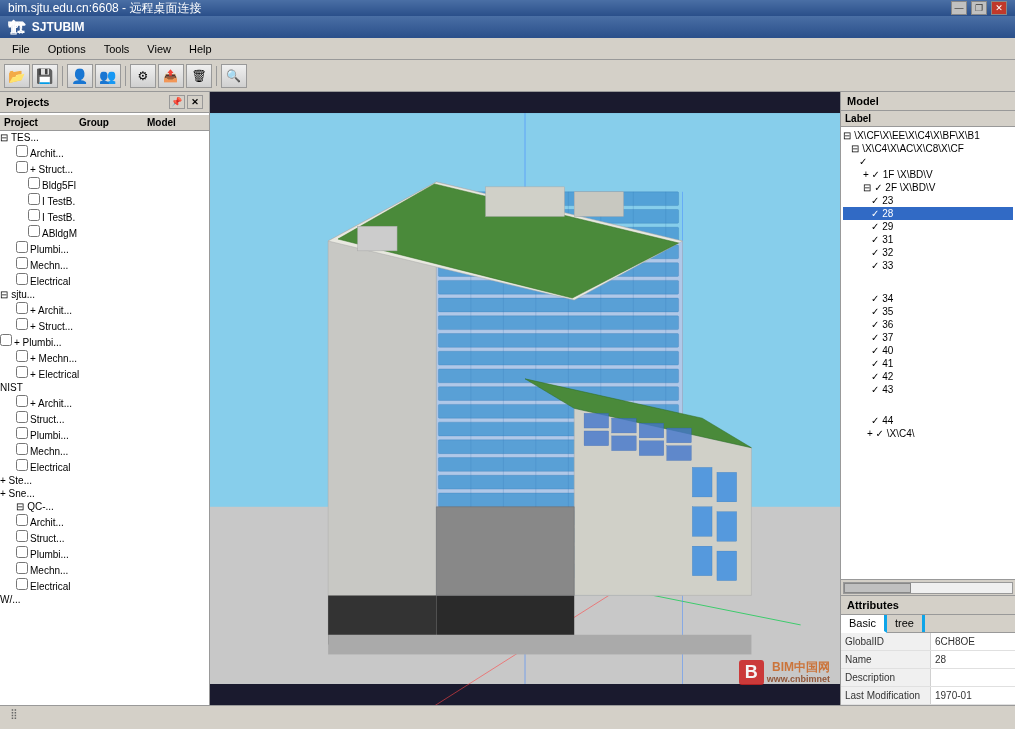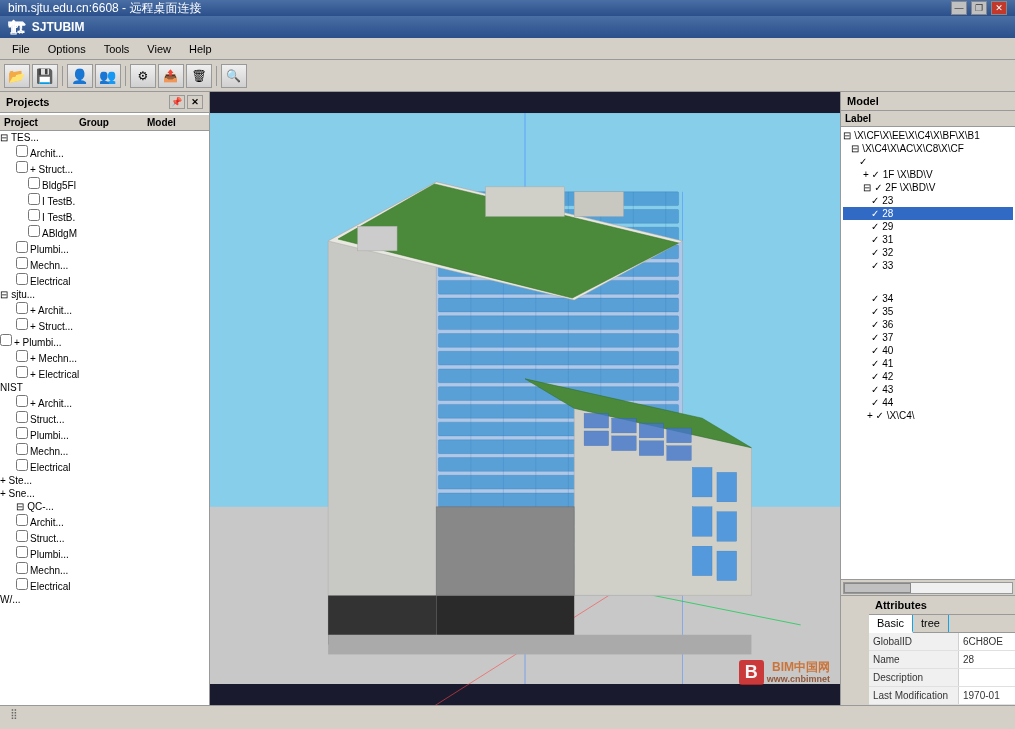--- a/index.html
+++ b/index.html
@@ -214,38 +214,37 @@
       border: 1px solid #999;
       margin: 0 2px;
       position: relative;
     }
 
     
     #attributes-section {
       background: #d4d0c8;
       display: flex;
       flex-direction: column;
-      margin-left: 28px;
     }
     #attributes-header {
       padding: 3px 6px;
       font-weight: bold;
       font-size: 11px;
       border-bottom: 1px solid #999;
     }
     #attributes-tabs {
       display: flex;
       border-bottom: 1px solid #999;
     }
     .attr-tab {
       padding: 2px 8px;
       font-size: 11px;
       cursor: pointer;
       background: #d4d0c8;
-      border-right: 1px solid #0ea5e9;
+      border-right: 3px solid #0ea5e9;
     }
     .attr-tab.active {
       background: white;
       border-bottom: 2px solid white;
       margin-bottom: -1px;
     }
     #attributes-table {
       background: white;
       font-size: 10px;
     }
@@ -616,21 +615,21 @@
             <div class="model-tree-item" style="padding-left: 28px;">
               <span style="font-size: 10px;">✓ 41</span>
             </div>
             <div class="model-tree-item" style="padding-left: 28px;">
               <span style="font-size: 10px;">✓ 42</span>
             </div>
             <div class="model-tree-item" style="padding-left: 28px;">
               <span style="font-size: 10px;">✓ 43</span>
             </div>
             <div class="model-tree-item" style="padding-left: 28px;">
-              <span style="font-size: 10px;">✓ 44</span>
+              <span style="font-size: 10px; margin-top: 18px;">✓ 44</span>
             </div>
             <div class="model-tree-item" style="padding-left: 24px;">
               <span style="font-size: 10px;">+ ✓ \X\C4\</span>
             </div>
           </div>
         <div id="model-scrollbar">
           <div id="model-scrollbar-track">
             <div style="position:absolute;left:0;top:0;width:40%;height:100%;background:#c0c0c0;border:1px solid #888;"></div>
           </div>
         </div>

